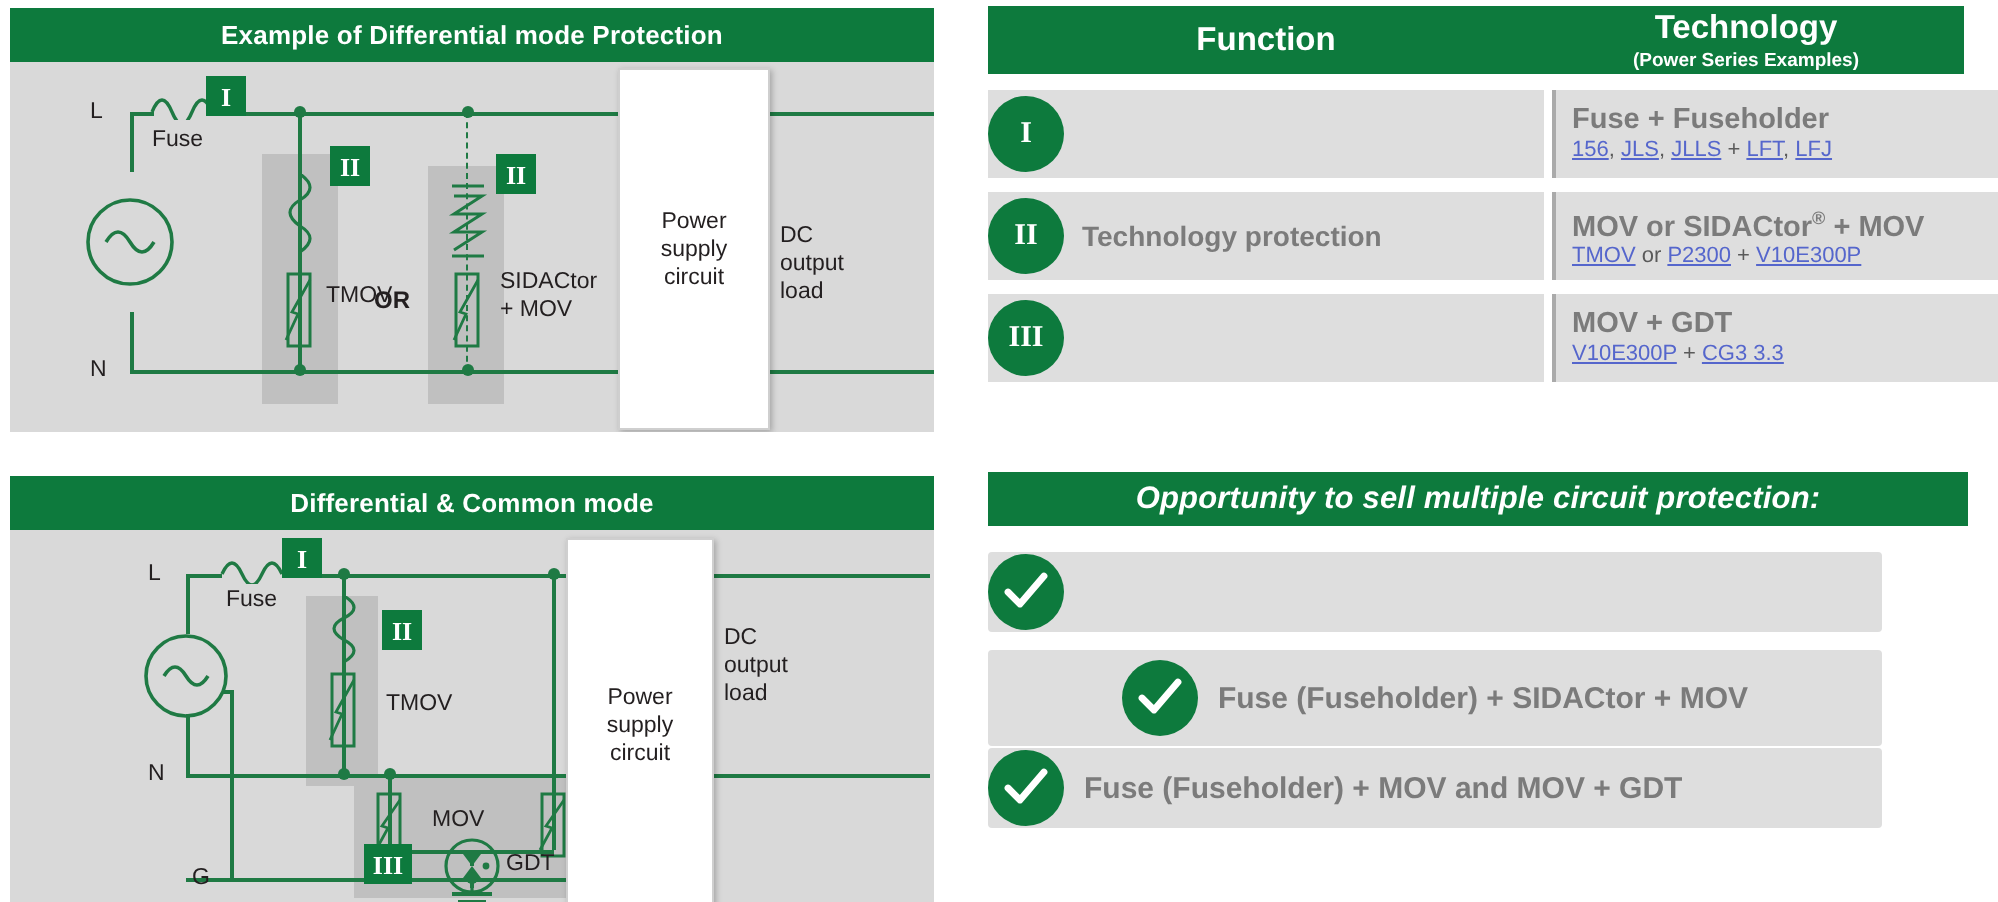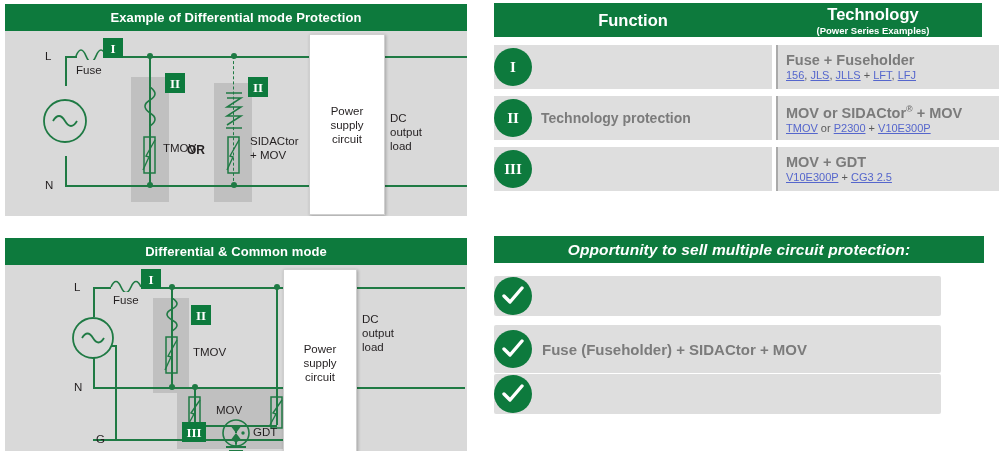--- a/index.html
+++ b/index.html
@@ -278,47 +278,48 @@
     <div class="trow" style="left:282px;top:93px;width:216px;height:44px;">
       <div class="tmain">MOV or SIDACtor<span class="sup">®</span> + MOV</div>
       <div class="tsub"><a href="#">TMOV</a><span> or </span><a href="#">P2300</a><span> + </span><a href="#">V10E300P</a></div>
     </div>
 
     <div class="frow" style="left:0px;top:144px;width:278px;height:44px;">
       <div class="circ">III</div>
     </div>
     <div class="trow" style="left:282px;top:144px;width:216px;height:44px;">
       <div class="tmain">MOV + GDT</div>
-      <div class="tsub"><a href="#">V10E300P</a><span> + </span><a href="#">CG3 2.5</a></div>
+      <div class="tsub"><a href="#">V10E300P</a><span> + </span><a href="#">CG3 3.3</a></div>
     </div>
   </div>
 
   <div class="panel" style="left:494px;top:236px;width:500px;height:200px;">
 
     <div class="bar opp-bar" style="left:0;top:0;width:490px;font-style:italic;">Opportunity to sell multiple circuit protection:</div>
 
     <div class="orow" style="left:0px;top:40px;width:447px;height:40px;">
       <div class="chk">
         <svg width="22" height="20" viewBox="0 0 22 20">
           <path d="M2 10 L8 16 L20 2" fill="none" stroke="#ffffff" stroke-width="3.4" stroke-linecap="round" stroke-linejoin="round"></path>
         </svg>
       </div>
     </div>
 
-    <div class="orow" style="left:0px;top:89px;width:447px;height:48px;">
+    <div class="orow" style="left:0px;top:89px;width:447px;height:48px;justify-content:center;">
       <div class="chk">
         <svg width="22" height="20" viewBox="0 0 22 20">
           <path d="M2 10 L8 16 L20 2" fill="none" stroke="#ffffff" stroke-width="3.4" stroke-linecap="round" stroke-linejoin="round"></path>
         </svg>
       </div>
       <div class="otext">Fuse (Fuseholder) + SIDACtor + MOV</div>
     </div>
 
     <div class="orow" style="left:0px;top:138px;width:447px;height:40px;">
       <div class="chk">
         <svg width="22" height="20" viewBox="0 0 22 20">
           <path d="M2 10 L8 16 L20 2" fill="none" stroke="#ffffff" stroke-width="3.4" stroke-linecap="round" stroke-linejoin="round"></path>
         </svg>
       </div>
+      <div class="otext">Fuse (Fuseholder) + MOV and MOV + GDT</div>
     </div>
   </div>
 
 </div>
 
 </body></html>

